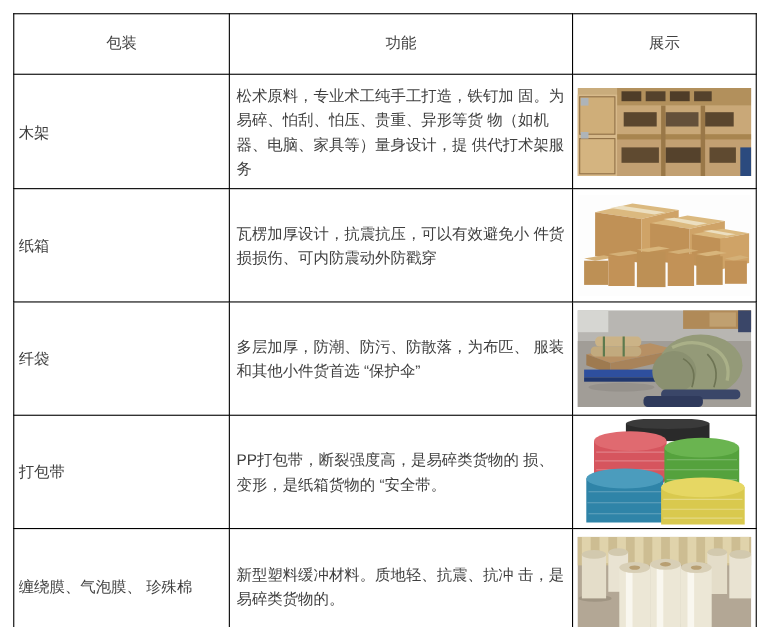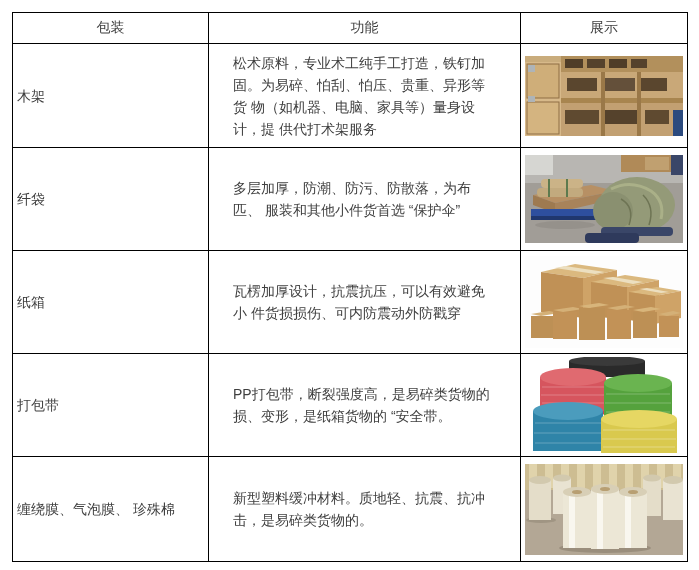--- a/index.html
+++ b/index.html
@@ -10,26 +10,26 @@
   }
   table.pkg-table{
     position:absolute;left:12px;top:12px;
     width:675px;border-collapse:collapse;table-layout:fixed;
   }
   .pkg-table th,.pkg-table td{
     border:1px solid #000;
     font-size:14px;font-weight:normal;
     vertical-align:middle;overflow:hidden;
   }
-  .pkg-table th{height:30px;text-align:center;padding:0;}
+  .pkg-table th{height:30px;text-align:center;padding:12px;}
   tr.body-row{height:103px;}
   tr.body-row.r1{height:104px;}
   tr.body-row.r5{height:105px;}
   td.cell-pkg{text-align:left;padding:0 4px;line-height:20px;}
-  td.cell-func{text-align:left;padding:4px 24px;line-height:22px;}
+  td.cell-func{text-align:left;padding:4px 6px;line-height:22px;}
   td.cell-photo{text-align:center;padding:0;}
   .photo{display:inline-block;vertical-align:middle;font-size:0;line-height:0;}
 </style>
 </head>
 <body>
 
 <table class="pkg-table">
   <colgroup>
     <col style="width:196px">
       <col style="width:312px">
@@ -67,53 +67,20 @@
             <rect x="80" y="54" width="34" height="14" fill="#55422c"></rect>
             <rect x="120" y="54" width="24" height="14" fill="#5f4a30"></rect>
             <rect x="76" y="16" width="4" height="64" fill="#9a7848"></rect>
             <rect x="112" y="16" width="4" height="64" fill="#9a7848"></rect>
             <rect x="0" y="6" width="36" height="74" fill="#d7b98a"></rect>
             <rect x="2" y="8" width="32" height="34" fill="#cfae79" stroke="#8f6f45"></rect>
             <rect x="2" y="46" width="32" height="32" fill="#d4b480" stroke="#8f6f45"></rect>
             <rect x="3" y="9" width="7" height="7" fill="#aeb4b8"></rect>
             <rect x="3" y="40" width="7" height="6" fill="#aeb4b8"></rect>
             <rect x="148" y="54" width="10" height="26" fill="#2b4a7e"></rect>
-          </svg>
-        </span>
-      </td>
-    </tr>
-
-    <tr class="body-row">
-      <td class="cell-pkg">纤袋</td>
-      <td class="cell-func">多层加厚，防潮、防污、防散落，为布匹、 服装和其他小件货首选 “保护伞”</td>
-      <td class="cell-photo">
-        <span class="photo" aria-label="green woven fiber bags and strapped cartons on pallets">
-          <svg width="158" height="88" viewBox="0 0 158 88">
-            <rect width="158" height="88" fill="#b8b6b2"></rect>
-            <rect y="28" width="158" height="60" fill="#a19d97"></rect>
-            <rect x="0" y="0" width="28" height="20" fill="#d6d6d2"></rect>
-            <rect x="96" y="0" width="62" height="17" fill="#b08a58"></rect>
-            <rect x="120" y="2" width="24" height="13" fill="#c0a070"></rect>
-            <rect x="146" y="0" width="12" height="20" fill="#3a4668"></rect>
-            <polygon points="8,40 66,30 90,36 30,48" fill="#b79064"></polygon>
-            <polygon points="8,40 30,48 30,58 8,50" fill="#9e7a50"></polygon>
-            <polygon points="30,48 90,36 90,44 30,58" fill="#a8835a"></polygon>
-            <rect x="16" y="24" width="42" height="9" rx="4" fill="#cbb387"></rect>
-            <rect x="12" y="33" width="46" height="9" rx="4" fill="#c2aa7e"></rect>
-            <line x1="24" y1="24" x2="24" y2="42" stroke="#5d7a4e" stroke-width="2"></line>
-            <line x1="42" y1="24" x2="42" y2="42" stroke="#5d7a4e" stroke-width="2"></line>
-            <rect x="6" y="54" width="72" height="7" fill="#2e4f9e"></rect>
-            <rect x="6" y="61" width="72" height="4" fill="#20376e"></rect>
-            <ellipse cx="112" cy="50" rx="38" ry="28" fill="#949a78"></ellipse>
-            <ellipse cx="88" cy="56" rx="20" ry="19" fill="#8a9070"></ellipse>
-            <path d="M86 34 q20 -10 40 2 q14 10 10 28" fill="none" stroke="#aab088" stroke-width="3"></path>
-            <path d="M96 44 q14 8 8 26 M118 40 q12 12 6 30" fill="none" stroke="#6e7454" stroke-width="1.5"></path>
-            <rect x="76" y="72" width="72" height="9" rx="4" fill="#3a4668"></rect>
-            <rect x="60" y="78" width="54" height="10" rx="4" fill="#2f3a5c"></rect>
-            <ellipse cx="40" cy="70" rx="30" ry="4" fill="#8d8983" opacity="0.6"></ellipse>
           </svg>
         </span>
       </td>
     </tr>
 
     <tr class="body-row">
       <td class="cell-pkg">纸箱</td>
       <td class="cell-func">瓦楞加厚设计，抗震抗压，可以有效避免小 件货损损伤、可内防震动外防戳穿</td>
       <td class="cell-photo">
         <span class="photo" aria-label="brown corrugated cardboard boxes of various sizes">
@@ -142,20 +109,53 @@
             <polygon points="108,54 126,51 136,53 118,56" fill="#d8b57b"></polygon>
             <rect x="108" y="56" width="24" height="26" fill="#bd9055"></rect>
             <polygon points="134,58 148,55 156,57 142,60" fill="#d4b077"></polygon>
             <rect x="134" y="60" width="20" height="21" fill="#c29257"></rect>
           </svg>
         </span>
       </td>
     </tr>
 
     <tr class="body-row">
+      <td class="cell-pkg">纤袋</td>
+      <td class="cell-func">多层加厚，防潮、防污、防散落，为布匹、 服装和其他小件货首选 “保护伞”</td>
+      <td class="cell-photo">
+        <span class="photo" aria-label="green woven fiber bags and strapped cartons on pallets">
+          <svg width="158" height="88" viewBox="0 0 158 88">
+            <rect width="158" height="88" fill="#b8b6b2"></rect>
+            <rect y="28" width="158" height="60" fill="#a19d97"></rect>
+            <rect x="0" y="0" width="28" height="20" fill="#d6d6d2"></rect>
+            <rect x="96" y="0" width="62" height="17" fill="#b08a58"></rect>
+            <rect x="120" y="2" width="24" height="13" fill="#c0a070"></rect>
+            <rect x="146" y="0" width="12" height="20" fill="#3a4668"></rect>
+            <polygon points="8,40 66,30 90,36 30,48" fill="#b79064"></polygon>
+            <polygon points="8,40 30,48 30,58 8,50" fill="#9e7a50"></polygon>
+            <polygon points="30,48 90,36 90,44 30,58" fill="#a8835a"></polygon>
+            <rect x="16" y="24" width="42" height="9" rx="4" fill="#cbb387"></rect>
+            <rect x="12" y="33" width="46" height="9" rx="4" fill="#c2aa7e"></rect>
+            <line x1="24" y1="24" x2="24" y2="42" stroke="#5d7a4e" stroke-width="2"></line>
+            <line x1="42" y1="24" x2="42" y2="42" stroke="#5d7a4e" stroke-width="2"></line>
+            <rect x="6" y="54" width="72" height="7" fill="#2e4f9e"></rect>
+            <rect x="6" y="61" width="72" height="4" fill="#20376e"></rect>
+            <ellipse cx="112" cy="50" rx="38" ry="28" fill="#949a78"></ellipse>
+            <ellipse cx="88" cy="56" rx="20" ry="19" fill="#8a9070"></ellipse>
+            <path d="M86 34 q20 -10 40 2 q14 10 10 28" fill="none" stroke="#aab088" stroke-width="3"></path>
+            <path d="M96 44 q14 8 8 26 M118 40 q12 12 6 30" fill="none" stroke="#6e7454" stroke-width="1.5"></path>
+            <rect x="76" y="72" width="72" height="9" rx="4" fill="#3a4668"></rect>
+            <rect x="60" y="78" width="54" height="10" rx="4" fill="#2f3a5c"></rect>
+            <ellipse cx="40" cy="70" rx="30" ry="4" fill="#8d8983" opacity="0.6"></ellipse>
+          </svg>
+        </span>
+      </td>
+    </tr>
+
+    <tr class="body-row">
       <td class="cell-pkg">打包带</td>
       <td class="cell-func">PP打包带，断裂强度高，是易碎类货物的 损、变形，是纸箱货物的 “安全带。</td>
       <td class="cell-photo">
         <span class="photo" aria-label="red, green, blue, yellow and black PP strapping rolls">
           <svg width="158" height="96" viewBox="0 0 158 96">
             <rect width="158" height="96" fill="#ffffff"></rect>
             <rect x="44" y="4" width="76" height="16" fill="#2a2a2a"></rect>
             <ellipse cx="82" cy="4" rx="38" ry="5" fill="#3a3a3a"></ellipse>
             <ellipse cx="48" cy="54" rx="33" ry="9" fill="#c84850"></ellipse>
             <rect x="15" y="20" width="66" height="34" fill="#d6555e"></rect>

